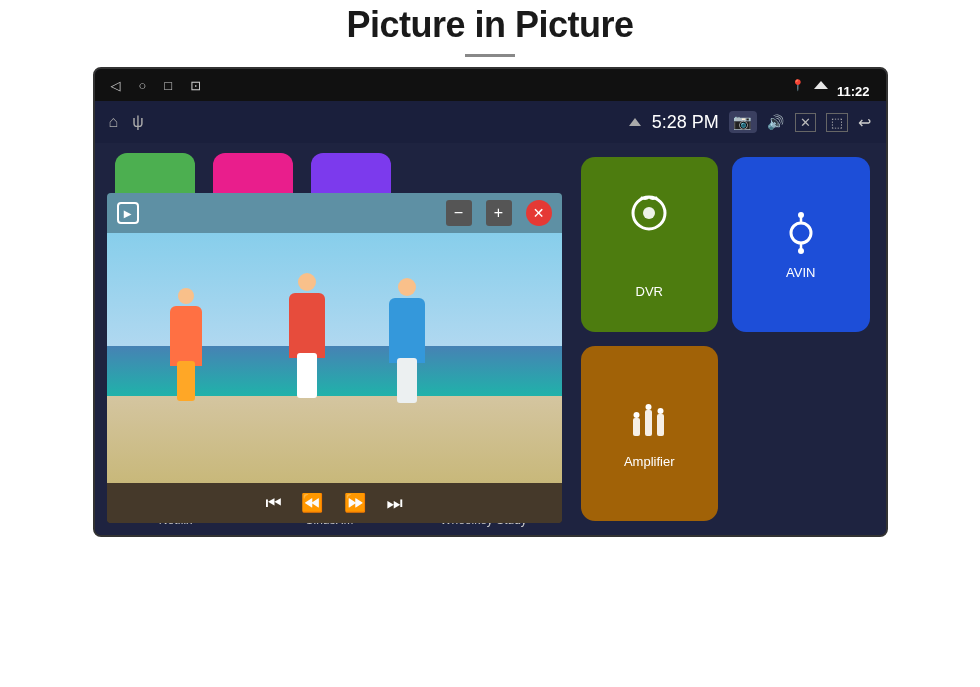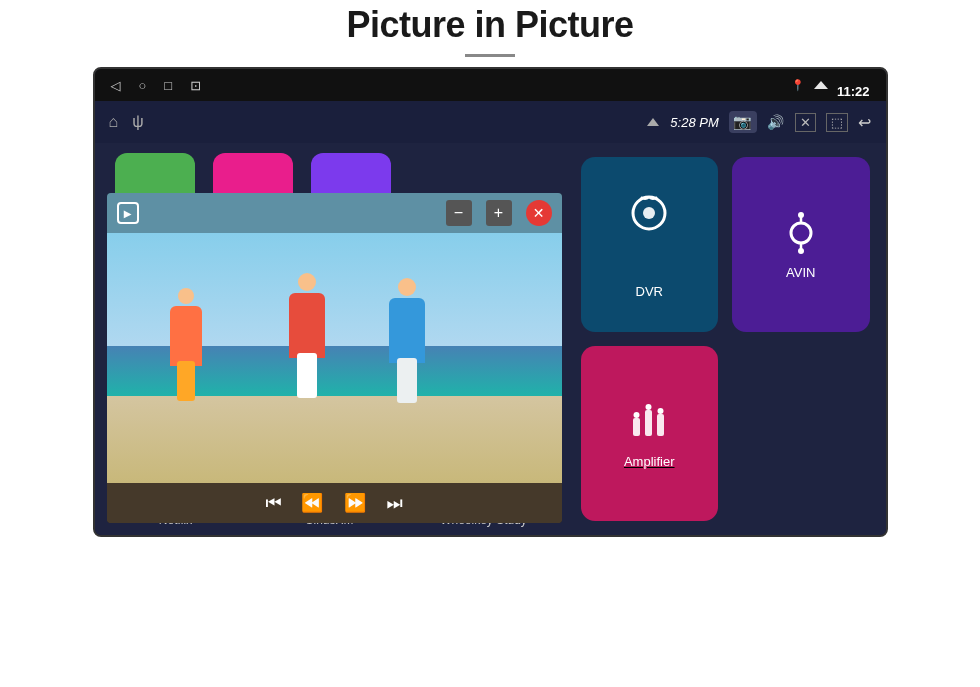--- a/index.html
+++ b/index.html
@@ -132,23 +132,22 @@
       gap: 10px;
       align-items: center;
     }
 
     .toolbar-icon {
       font-size: 16px;
       color: #aaa;
     }
 
     .toolbar-time {
-      font-size: 13px;
+      font-size: 18px;
       color: #fff;
-      font-style: italic;
     }
 
     
     .main-content {
       flex: 1;
       background: #1e2340;
       display: flex;
       position: relative;
     }
 
@@ -286,31 +285,30 @@
       padding: 12px;
     }
 
     .app-icon-card .app-label {
       font-size: 13px;
       color: #fff;
       font-weight: 500;
     }
 
     .icon-dvr {
-      background: #0c4a6e;
+      background: #4d7c0f;
       gap: 45px;
     }
 
     .icon-avin {
-      background: #4c1d95;
+      background: #1d4ed8;
     }
 
     .icon-amplifier {
-      background: #be185d;
-      text-decoration: underline;
+      background: #a16207;
     }
 
     .icon-calculator {
       background: #8B6914;
     }
 
     
     .bottom-apps-row {
       position: absolute;
       bottom: 0;

